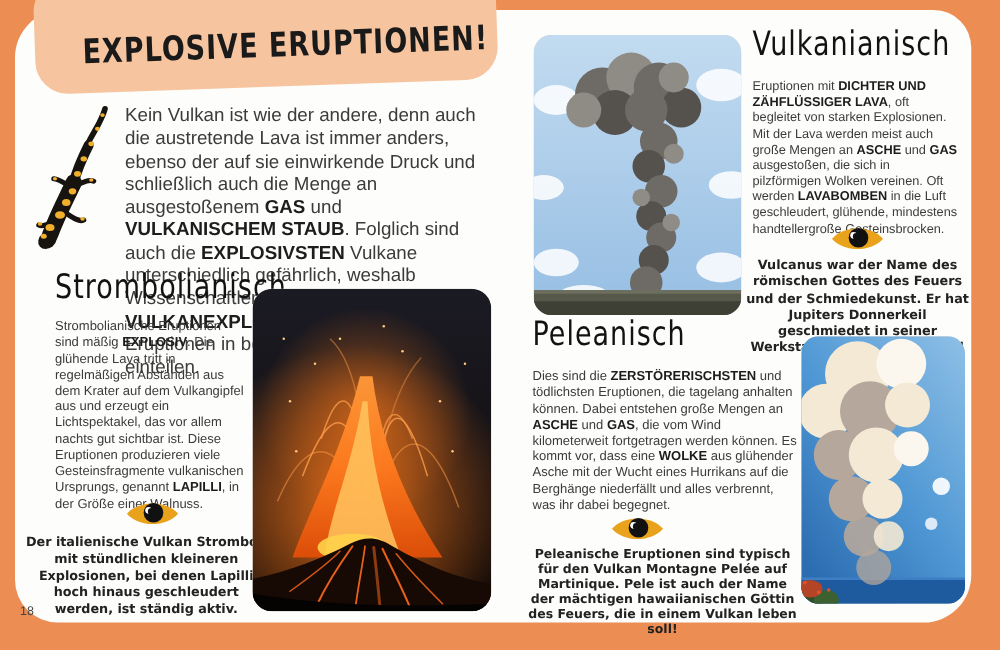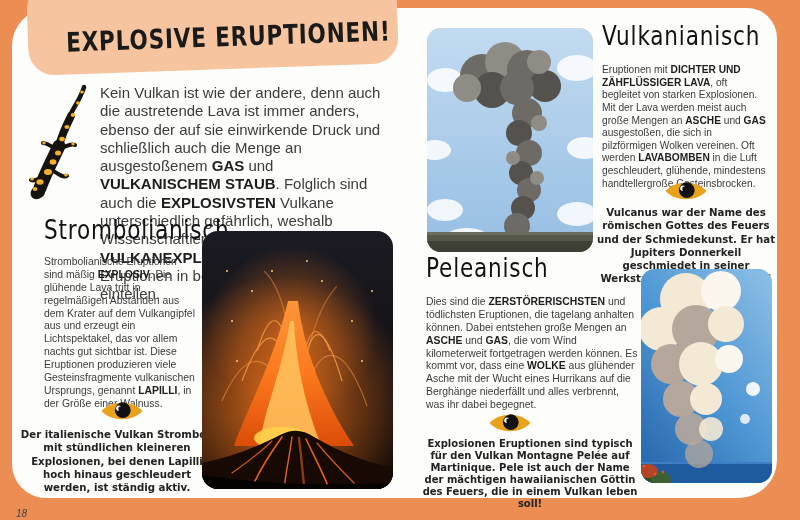--- a/index.html
+++ b/index.html
@@ -18,21 +18,21 @@
   .body-text b{color:#1D1D1D;}
   .intro{position:absolute;left:100px;top:84px;width:295px;font-size:15px;line-height:1.22;color:#3B3B3B;}
   .intro b{color:#1D1D1D;}
   .intro-highlight{position:absolute;left:100px;top:184px;width:295px;font-size:10.8px;line-height:1.3;
           font-weight:700;color:#1D1D1D;}
   .caption{position:absolute;font-family:"DejaVu Sans",sans-serif;font-weight:700;font-size:10.2px;
           line-height:1.3;color:#222;text-align:center;}
   .photo{position:absolute;overflow:hidden;background:#ccc;}
   .photo svg{display:block;}
   .eye{position:absolute;width:44px;height:26px;}
-  .pagenum{position:absolute;left:16px;top:508px;font-size:10px;color:#444;font-style:italic;}
+  .pagenum{position:absolute;left:16px;top:484px;font-size:10px;color:#444;}
 </style>
 </head>
 <body>
 
 <div class="canvas">
 
   <div class="page"></div>
 
   <svg style="position:absolute;left:22px;top:82px;" width="74" height="136" viewBox="0 0 74 136">
     <g>
@@ -199,21 +199,21 @@
   <div class="body-text" style="left:426px;top:296px;width:212px;"><span>Dies sind die </span><b>ZERSTÖRERISCHSTEN</b><span> und tödlichsten Eruptionen, die tagelang anhalten können. Dabei entstehen große Mengen an </span><b>ASCHE</b><span> und </span><b>GAS</b><span>, die vom Wind kilometerweit fortgetragen werden können. Es kommt vor, dass eine </span><b>WOLKE</b><span> aus glühender Asche mit der Wucht eines Hurrikans auf die Berghänge niederfällt und alles verbrennt, was ihr dabei begegnet.</span></div>
 
   <div class="eye" style="left:488px;top:410px;">
     <svg width="44" height="26" viewBox="0 0 56 32">
       <path d="M2,16 C14,2 42,2 54,16 C42,30 14,30 2,16 Z" fill="#E9A21C"></path>
       <circle cx="29" cy="15" r="10" fill="#111111"></circle>
       <circle cx="24" cy="12.5" r="3.4" fill="#FFFFFF"></circle>
       <circle cx="26.8" cy="13.6" r="3.5" fill="#111111"></circle>
     </svg>
   </div>
-  <div class="caption" style="left:420px;top:438px;width:220px;font-size:10px;line-height:1.2;">Explosionen Eruptionen sind typisch für den Vulkan Montagne Pelée auf Martinique. Pele ist auch der Name der mächtigen hawaiianischen Göttin des Feuers, die in einem Vulkan leben soll!</div>
+  <div class="caption" style="left:420px;top:438px;width:220px;font-size:10px;line-height:1.2;">Peleanische Eruptionen sind typisch für den Vulkan Montagne Pelée auf Martinique. Pele ist auch der Name der mächtigen hawaiianischen Göttin des Feuers, die in einem Vulkan leben soll!</div>
 
   <figure class="photo" style="left:641px;top:269px;width:131px;height:214px;border-radius:14px;margin:0;">
     <svg width="131" height="214" viewBox="0 0 131 214">
       <defs>
         <linearGradient id="sky2" x1="1" y1="0" x2="0.2" y2="1">
           <stop offset="0" stop-color="#8FC0E6"></stop>
             <stop offset="0.55" stop-color="#4E97D4"></stop>
             <stop offset="1" stop-color="#2C6CB0"></stop>
         </linearGradient>
       </defs>

